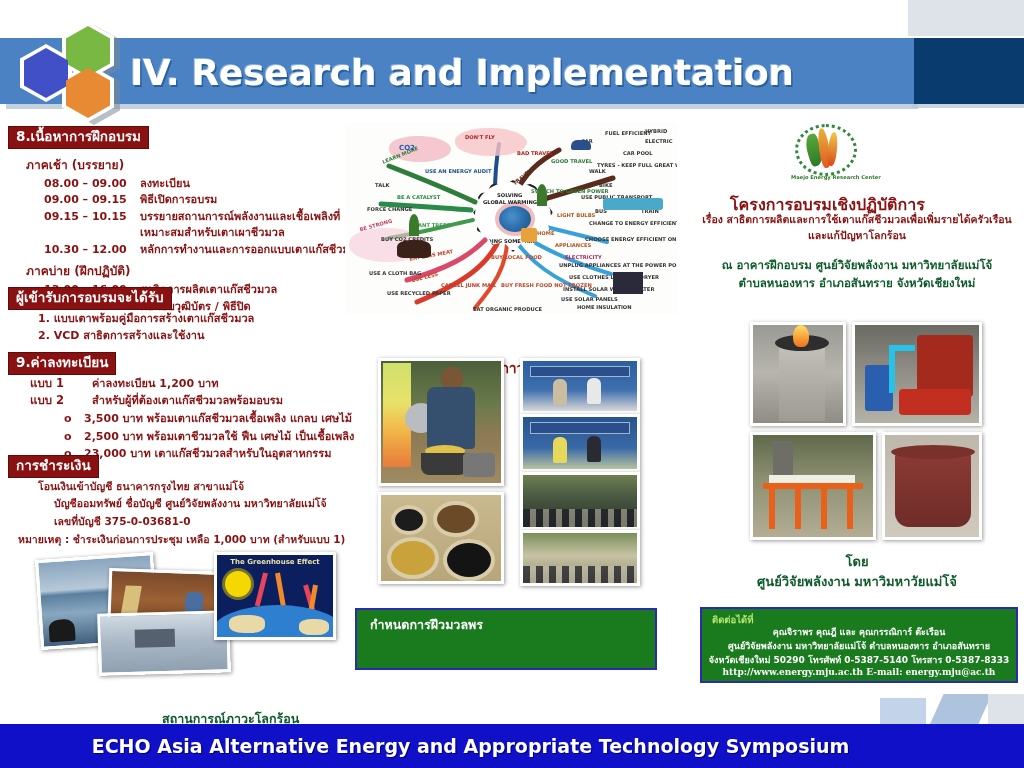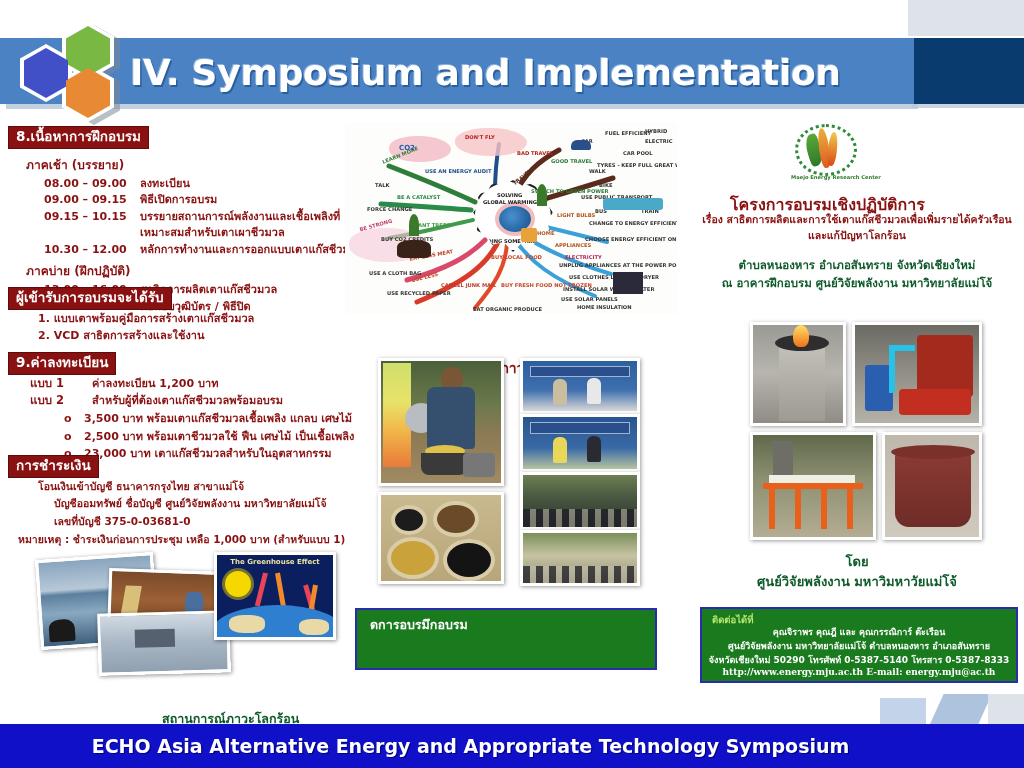--- a/index.html
+++ b/index.html
@@ -448,21 +448,21 @@
     <div class="hex-shadow hs1"></div>
     <div class="hex-shadow hs2"></div>
     <div class="hex white hex-green"></div>
     <div class="hex white hex-blue"></div>
     <div class="hex white hex-orange"></div>
     <div class="hex-in green"></div>
     <div class="hex-in blue"></div>
     <div class="hex-in orange"></div>
   </div>
 
-  <div class="header-title">IV. Symposium and Implementation</div>
+  <div class="header-title">IV. Research and Implementation</div>
 
   <div id="sec8">
     <div class="sect-head">8.เนื้อหาการฝึกอบรม</div>
     <div class="sched">
       <div class="sched-part">ภาคเช้า (บรรยาย)</div>
 
       <div class="sched-row">
         <div class="sched-time">08.00 – 09.00</div>
         <div class="sched-desc">
           <div>ลงทะเบียน</div>
@@ -671,38 +671,38 @@
     </div>
     <div class="pg pg-c3">
       <div class="crowdline"></div>
     </div>
     <div class="pg pg-c4">
       <div class="crowdline"></div>
     </div>
   </div>
 
   <div id="green-box"></div>
-  <div id="green-box-label">ดการอบรมึกอบรม</div>
+  <div id="green-box-label">กำหนดการฝึวมวลพร</div>
 
   <div id="mju-logo">
     <div class="logo-ring"></div>
     <div class="logo-leaf"></div>
     <div class="logo-flame"></div>
     <div class="logo-flame2"></div>
     <div class="logo-text">Maejo Energy Research Center</div>
   </div>
 
   <div id="proj-title">โครงการอบรมเชิงปฏิบัติการ</div>
   <div id="proj-sub">
     <div>เรื่อง สาธิตการผลิตและการใช้เตาแก๊สชีวมวลเพื่อเพิ่มรายได้ครัวเรือน</div>
     <div>และแก้ปัญหาโลกร้อน</div>
   </div>
   <div id="proj-loc">
+    <div>ณ อาคารฝึกอบรม ศูนย์วิจัยพลังงาน มหาวิทยาลัยแม่โจ้</div>
     <div>ตำบลหนองหาร อำเภอสันทราย จังหวัดเชียงใหม่</div>
-    <div>ณ อาคารฝึกอบรม ศูนย์วิจัยพลังงาน มหาวิทยาลัยแม่โจ้</div>
   </div>
 
   <div id="stovegrid">
     <div class="sg sg-1">
       <div class="drum"></div>
       <div class="top"></div>
       <div class="fire"></div>
     </div>
     <div class="sg sg-2">
       <div class="barrel"></div>

